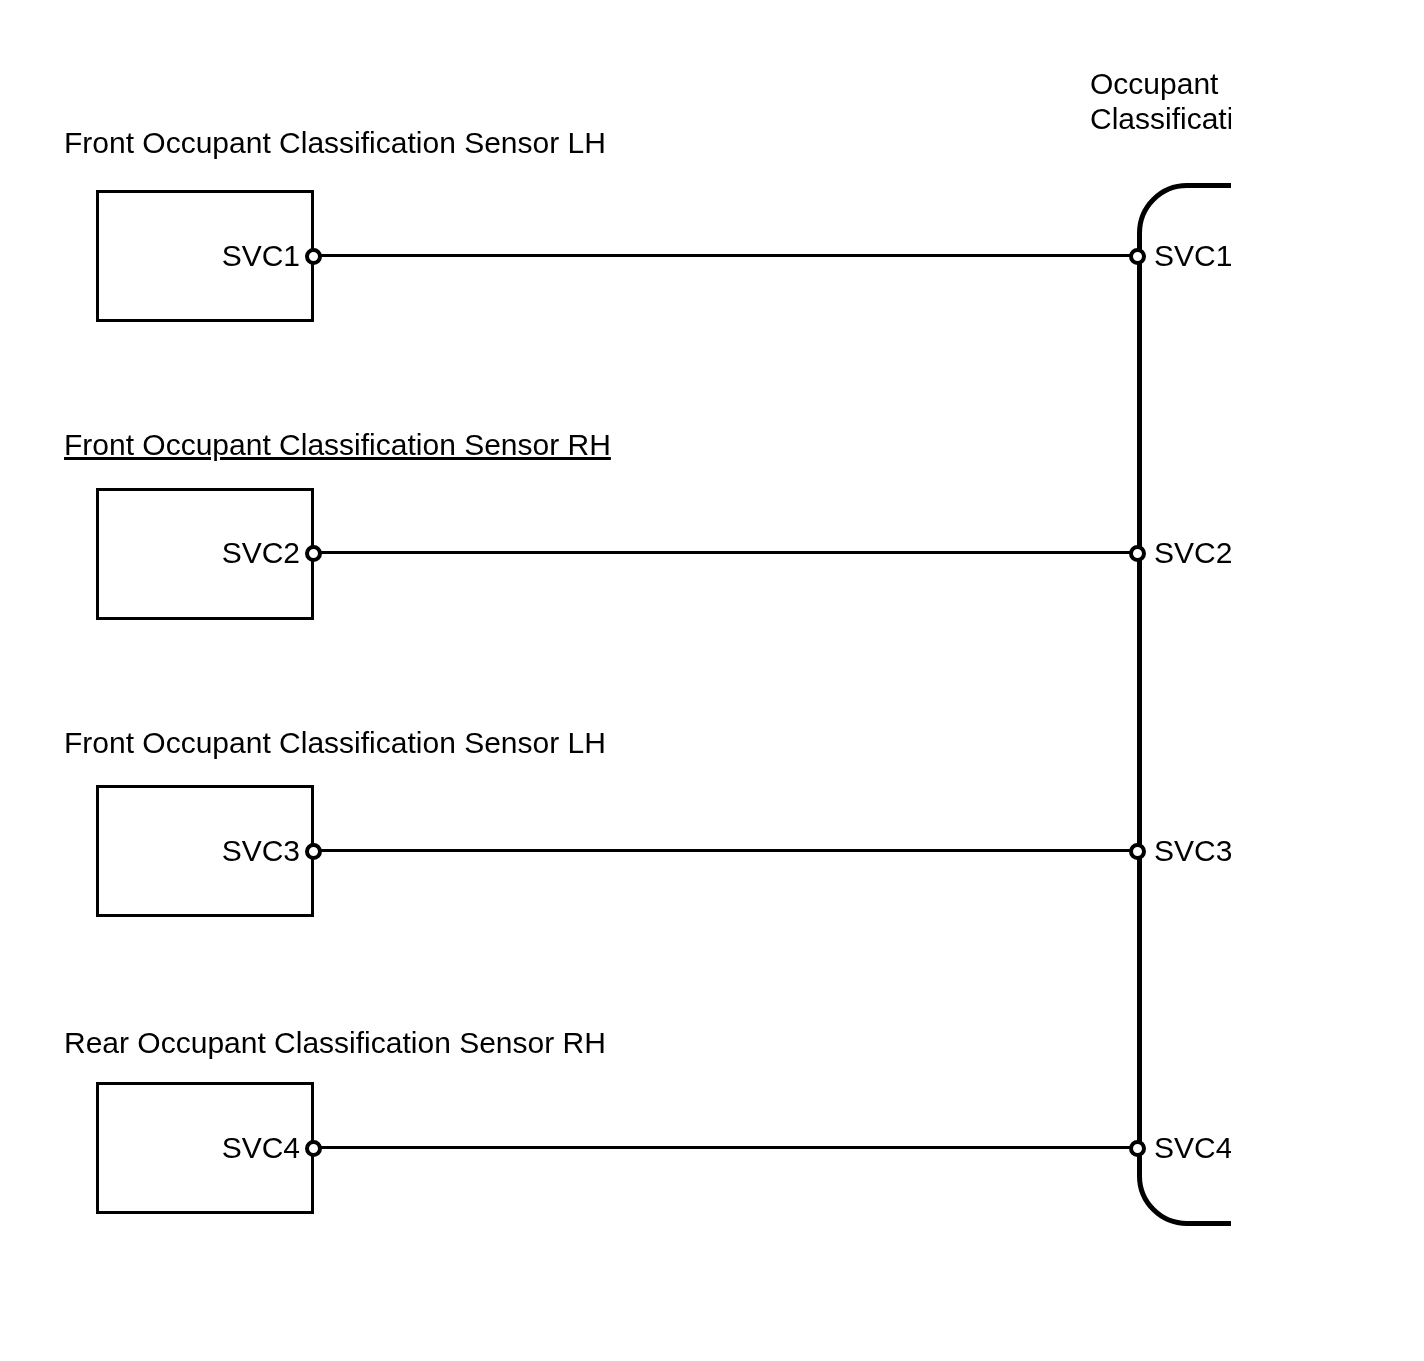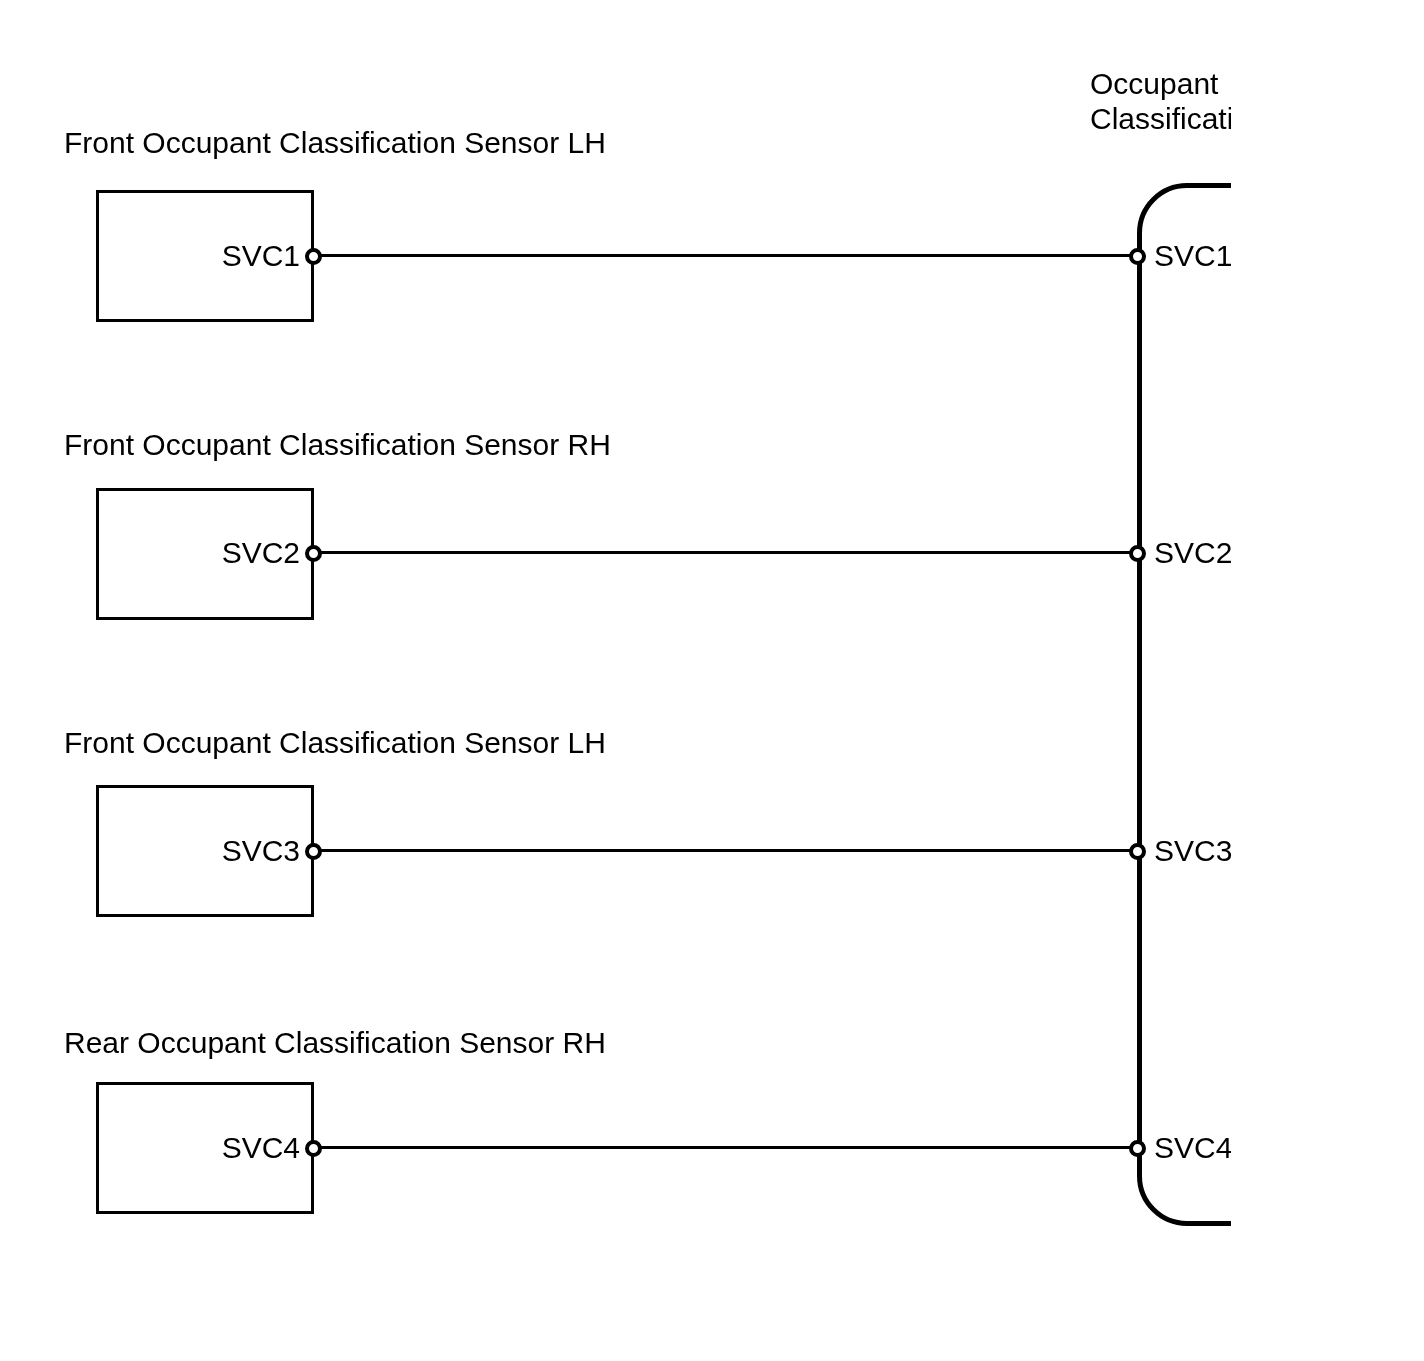--- a/index.html
+++ b/index.html
@@ -57,21 +57,21 @@
     box-sizing:border-box;
     z-index:5;
   }
   .terminal-sensor{left:305px;}
   .terminal-ecu{left:1129px;}
   
   .r0 .sensor-label{top:125px;} .r0 .sensor-box{top:190px;}
   .r0 .sensor-pin{top:238px;}  .r0 .ecu-pin{top:238px;}
   .r0 .wire{top:254px;}        .r0 .terminal{top:248px;}
 
-  .r1 .sensor-label{top:427px;} .r1 .sensor-box{top:488px;}
+  .r1 .sensor-label{top:427px;text-decoration:underline;} .r1 .sensor-box{top:488px;}
   .r1 .sensor-pin{top:535px;}   .r1 .ecu-pin{top:535px;}
   .r1 .wire{top:551px;}         .r1 .terminal{top:545px;}
 
   .r2 .sensor-label{top:725px;} .r2 .sensor-box{top:785px;}
   .r2 .sensor-pin{top:833px;}   .r2 .ecu-pin{top:833px;}
   .r2 .wire{top:849px;}         .r2 .terminal{top:843px;}
 
   .r3 .sensor-label{top:1025px;} .r3 .sensor-box{top:1082px;}
   .r3 .sensor-pin{top:1130px;}   .r3 .ecu-pin{top:1130px;}
   .r3 .wire{top:1146px;}         .r3 .terminal{top:1140px;}

